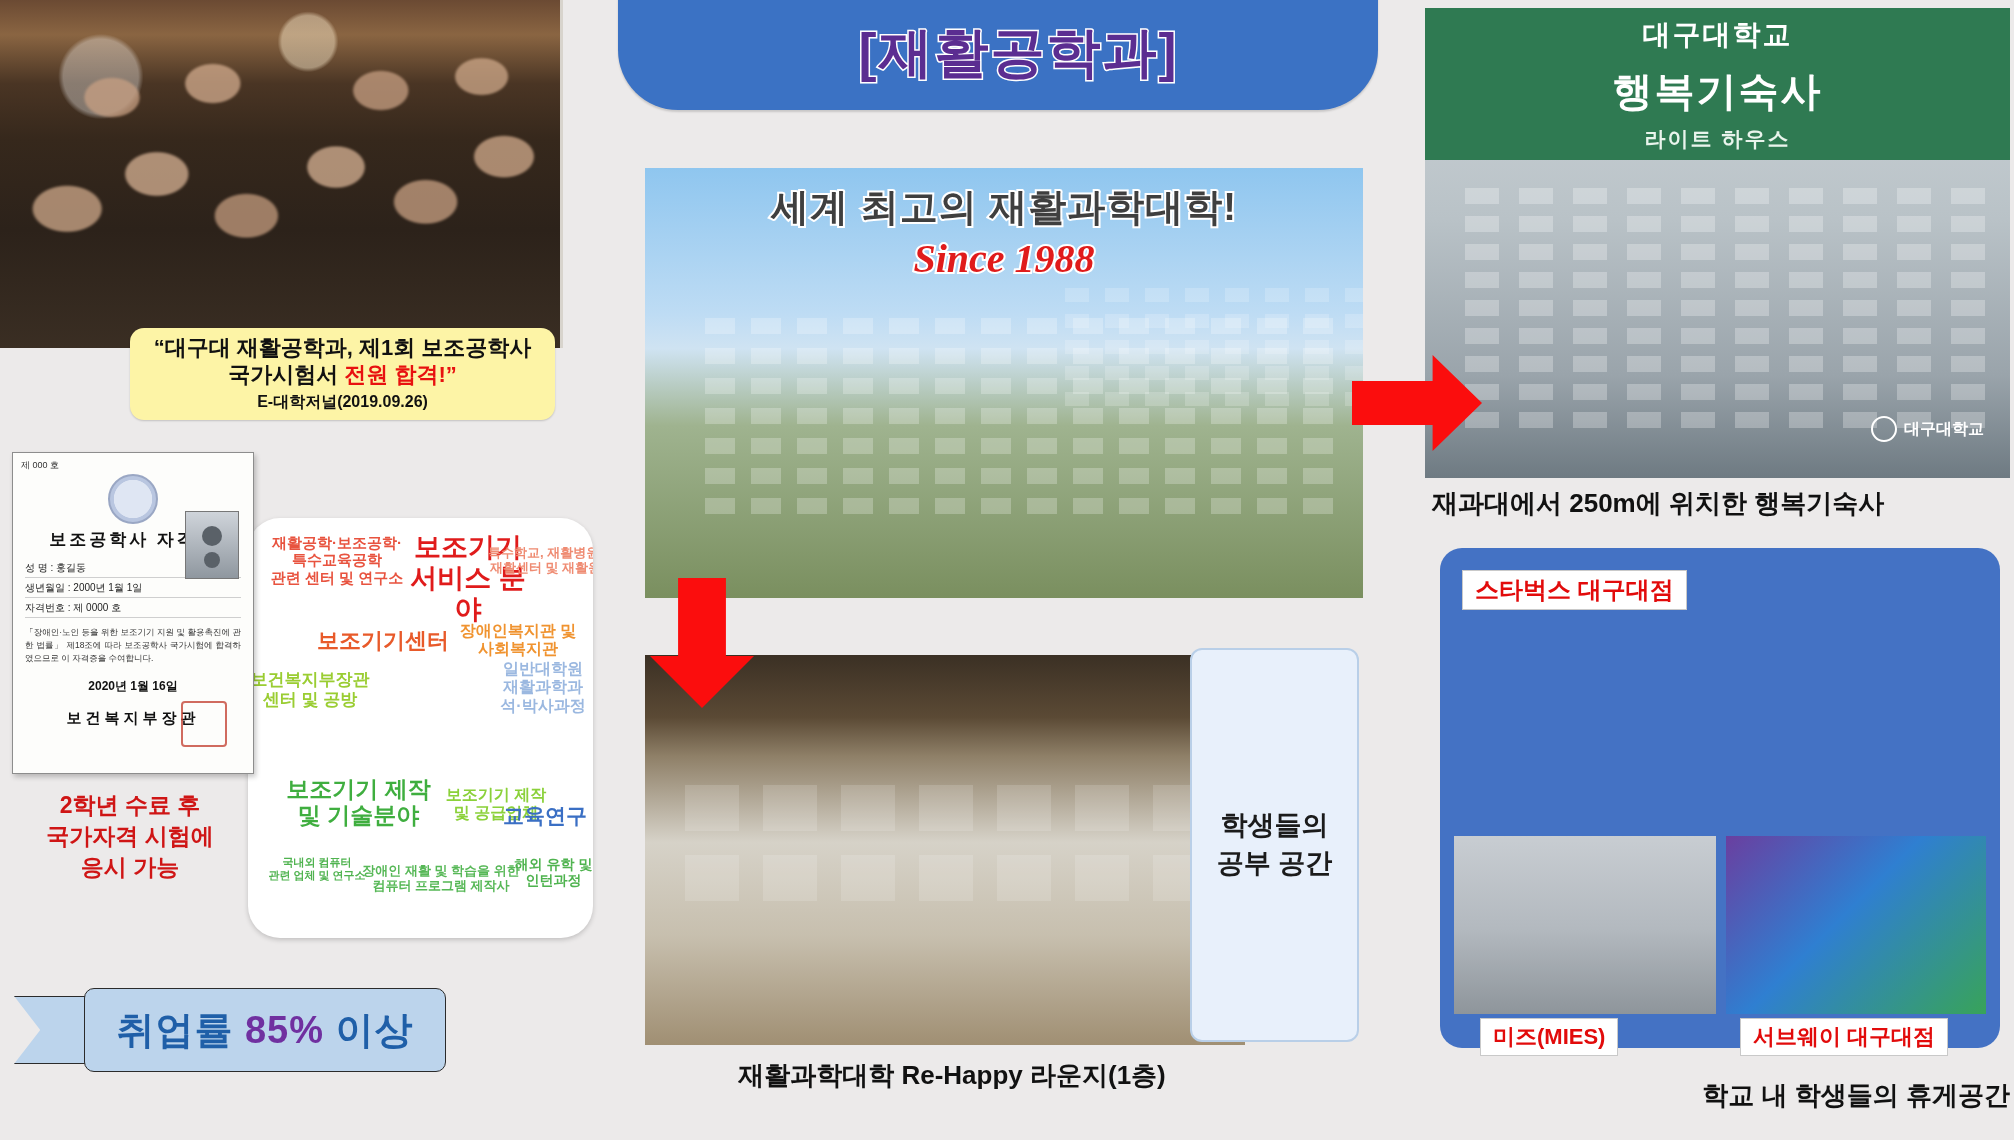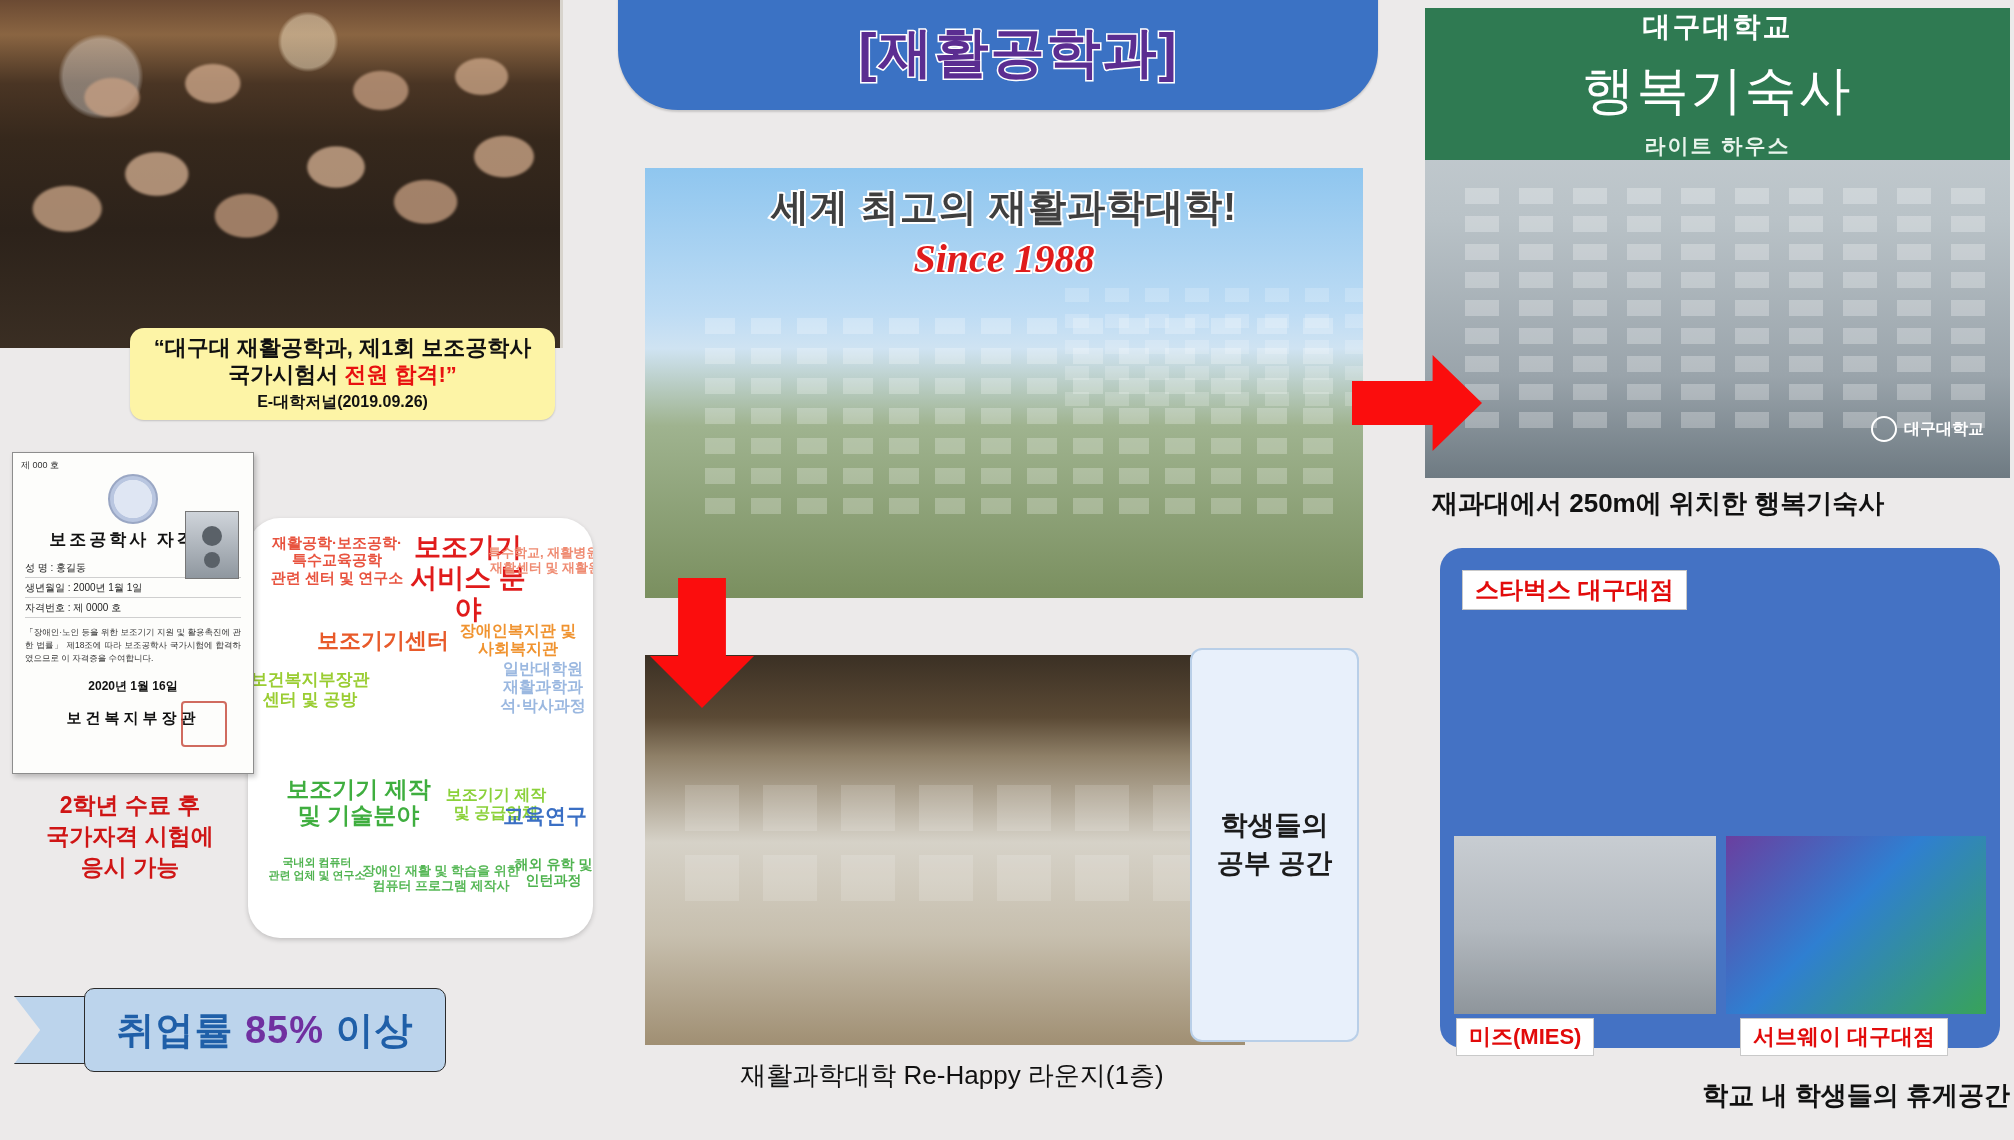--- a/index.html
+++ b/index.html
@@ -158,21 +158,21 @@
   }
 
   
   #lounge-photo{
     left:645px;top:655px;width:600px;height:390px;
     background:linear-gradient(180deg,#3b3024 0%,#5b4a35 16%,#8f8068 26%,#d6d2c8 48%,#c7bfae 72%,#a08f73 100%);
     z-index:2;
   }
   #lounge-caption{
     left:672px;top:1058px;width:560px;text-align:center;
-    font-size:26px;font-weight:normal;color:#111;z-index:5;
+    font-size:26px;font-weight:bold;color:#111;z-index:5;
   }
 
   
   #study-box{
     left:1190px;top:648px;width:165px;height:390px;
     background:#e8f0fb;border:2px solid #b9cfe8;border-radius:12px;
     display:flex;align-items:center;justify-content:center;z-index:4;
   }
   #study-box .t{font-size:27px;font-weight:bold;color:#1b1b1b;text-align:center;line-height:1.4;}
 
@@ -194,21 +194,21 @@
     left:1425px;top:8px;width:585px;height:470px;
     background:linear-gradient(180deg,#cfd6da 0%,#b9c2c7 45%,#9aa4ab 78%,#6e7a82 100%);
     z-index:2;
   }
   #dorm-banner{
     position:absolute;left:0;top:0;width:100%;height:152px;
     background:#2f7a52;
     display:flex;flex-direction:column;align-items:center;justify-content:center;
   }
   #dorm-banner .b1{font-size:28px;color:#ffffff;font-weight:bold;letter-spacing:2px;}
-  #dorm-banner .b2{font-size:52px;color:#ffffff;font-weight:normal;letter-spacing:2px;margin-top:10px;}
+  #dorm-banner .b2{font-size:40px;color:#ffffff;font-weight:bold;letter-spacing:2px;margin-top:10px;}
   #dorm-banner .b3{font-size:21px;color:#e9f4ec;font-weight:bold;margin-top:6px;letter-spacing:2px;}
   #dorm-logo{
     position:absolute;right:26px;bottom:36px;color:#fff;font-size:16px;font-weight:bold;
     display:flex;align-items:center;gap:7px;
   }
   #dorm-logo .mark{
     width:22px;height:22px;border-radius:50%;border:2px solid #fff;
     display:inline-block;
   }
   #dorm-caption{
@@ -237,21 +237,21 @@
   }
   #sbux-label{left:22px;top:22px;}
   #mies-photo{
     position:absolute;left:14px;top:288px;width:262px;height:178px;
     background:linear-gradient(180deg,#c8cdd2 0%,#b3b9bf 52%,#8e959b 100%);
   }
   #subway-photo{
     position:absolute;left:286px;top:288px;width:260px;height:178px;
     background:linear-gradient(135deg,#6a3fa0 0%,#2f7fd1 45%,#38a35a 100%);
   }
-  #mies-label{left:16px;top:470px;font-size:22px;}
+  #mies-label{left:40px;top:470px;font-size:22px;}
   #subway-label{left:300px;top:470px;font-size:22px;}
   #amen-caption{
     left:1560px;top:1078px;width:450px;text-align:right;
     font-size:26px;font-weight:bold;color:#111;z-index:5;
   }
 
   
   .win{position:absolute;background:rgba(255,255,255,.55);}
 </style>
 </head>

